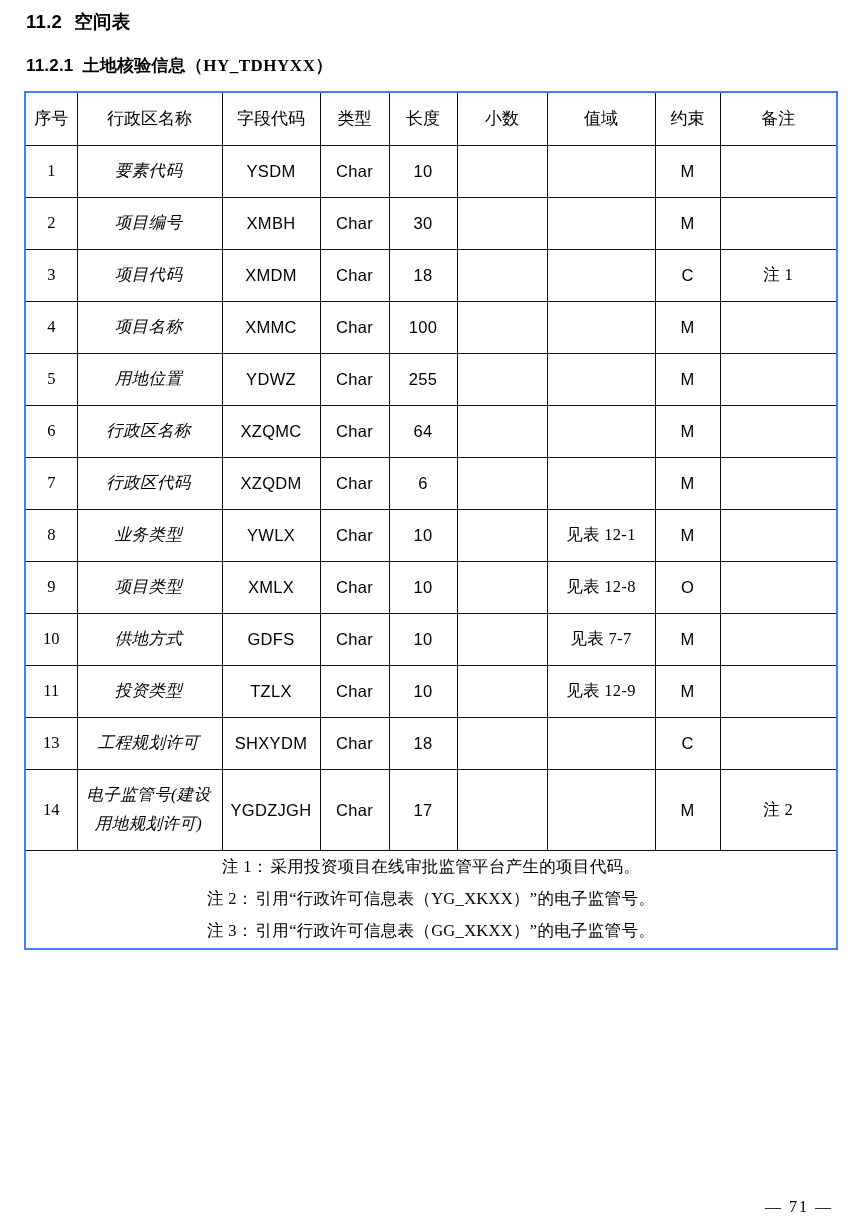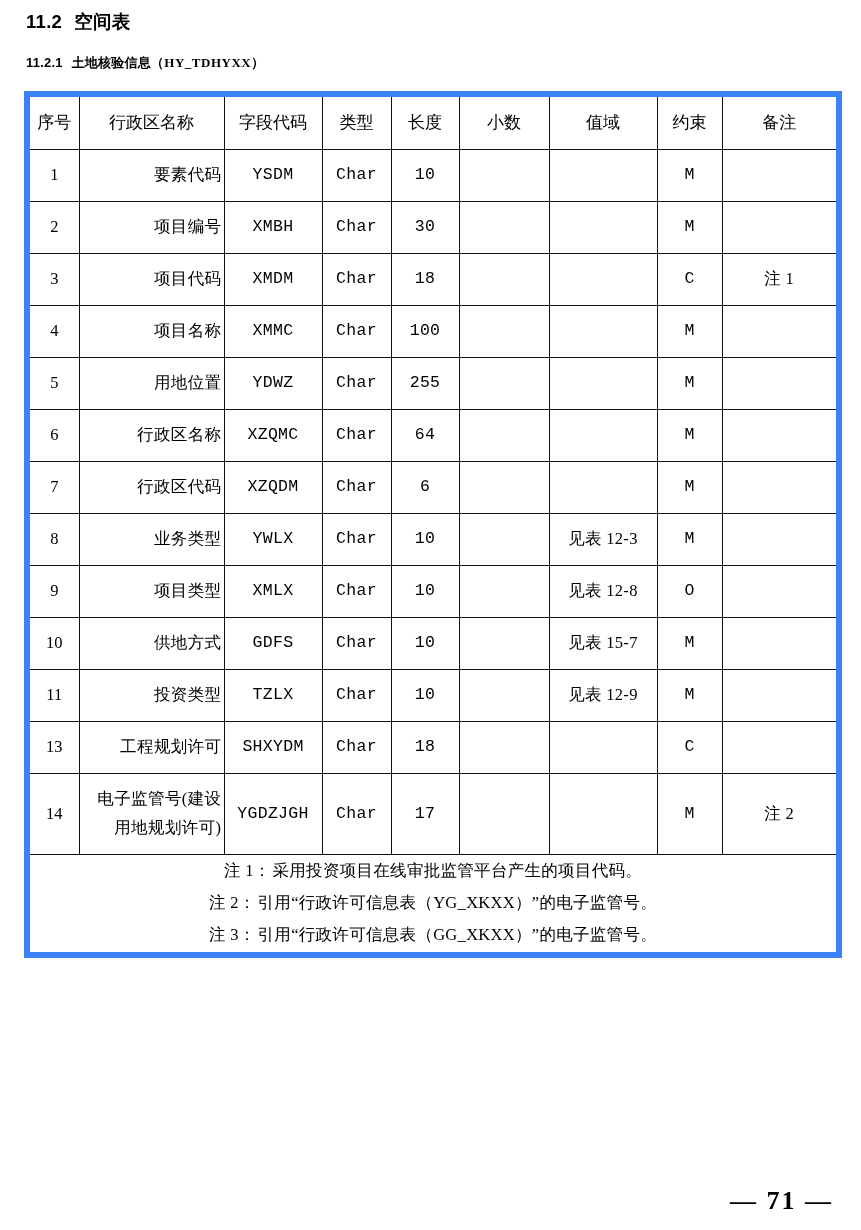--- a/index.html
+++ b/index.html
@@ -36,40 +36,40 @@
     white-space: nowrap;
   }
   .heading-l2 .num { margin-right: 12px; }
 
   .heading-l3 {
     position: absolute;
     left: 26px;
     top: 54px;
     font-family: "Liberation Sans", "DejaVu Sans", sans-serif;
     font-weight: bold;
-    font-size: 13px;
+    font-size: 17px;
     letter-spacing: 0.2px;
     white-space: nowrap;
   }
   .heading-l3 .num { margin-right: 9px; }
   .heading-l3 .code {
     font-family: "Liberation Serif", "DejaVu Serif", serif;
     font-weight: bold;
     letter-spacing: 0.5px;
   }
 
   
   .spec-table {
     position: absolute;
     left: 24px;
     top: 91px;
     width: 812px;
     border-collapse: collapse;
     table-layout: fixed;
-    border: 6px solid #3b82f6;
+    border: 2px solid #3b82f6;
   }
   .spec-table td, .spec-table th {
     border: 1px solid #111;
     padding: 0 2px;
     text-align: center;
     vertical-align: middle;
     font-size: 16.5px;
     font-weight: normal;
     line-height: 1.35;
   }
@@ -89,29 +89,30 @@
   .c-name   { width: 145px; }
   .c-code   { width: 98px; }
   .c-type   { width: 69px; }
   .c-len    { width: 68px; }
   .c-dec    { width: 90px; }
   .c-dom    { width: 108px; }
   .c-cons   { width: 65px; }
   .c-rem    { width: 117px; }
 
   td.field-name {
-    text-align: right;
+    text-align: center;
     padding-left: 0;
     letter-spacing: 0.4px;
+    font-style: italic;
   }
   td.field-name.two-line {
     line-height: 1.75;
   }
   td.col-code, td.col-type, td.col-len, td.col-cons {
-    font-family: Liberation Mono, monospace;
+    font-family: Liberation Sans, sans-serif;
     letter-spacing: 0.3px;
   }
   td.col-dom, td.col-rem {
     letter-spacing: 0.3px;
   }
 
   
   .notes-cell {
     text-align: left;
     vertical-align: top;
@@ -124,24 +125,23 @@
     letter-spacing: 0.3px;
     white-space: nowrap;
   }
   .note-line .note-label { margin-right: 2px; }
 
   
   .page-number {
     position: absolute;
     right: 28px;
     bottom: 14px;
-    font-size: 26px;
+    font-size: 16px;
     letter-spacing: 2px;
     white-space: nowrap;
-    font-weight: bold;
   }
 </style>
 </head>
 <body>
 
 <div class="page">
 
   <div class="heading-l2">
     <span class="num">11.2</span><span>空间表</span>
   </div>
@@ -253,21 +253,21 @@
           <td class="col-cons">M</td>
           <td class="col-rem"></td>
         </tr>
         <tr>
           <td class="col-seq">8</td>
           <td class="field-name">业务类型</td>
           <td class="col-code">YWLX</td>
           <td class="col-type">Char</td>
           <td class="col-len">10</td>
           <td class="col-dec"></td>
-          <td class="col-dom">见表 12-3</td>
+          <td class="col-dom">见表 12-1</td>
           <td class="col-cons">M</td>
           <td class="col-rem"></td>
         </tr>
         <tr>
           <td class="col-seq">9</td>
           <td class="field-name">项目类型</td>
           <td class="col-code">XMLX</td>
           <td class="col-type">Char</td>
           <td class="col-len">10</td>
           <td class="col-dec"></td>
@@ -275,21 +275,21 @@
           <td class="col-cons">O</td>
           <td class="col-rem"></td>
         </tr>
         <tr>
           <td class="col-seq">10</td>
           <td class="field-name">供地方式</td>
           <td class="col-code">GDFS</td>
           <td class="col-type">Char</td>
           <td class="col-len">10</td>
           <td class="col-dec"></td>
-          <td class="col-dom">见表 15-7</td>
+          <td class="col-dom">见表 7-7</td>
           <td class="col-cons">M</td>
           <td class="col-rem"></td>
         </tr>
         <tr>
           <td class="col-seq">11</td>
           <td class="field-name">投资类型</td>
           <td class="col-code">TZLX</td>
           <td class="col-type">Char</td>
           <td class="col-len">10</td>
           <td class="col-dec"></td>

